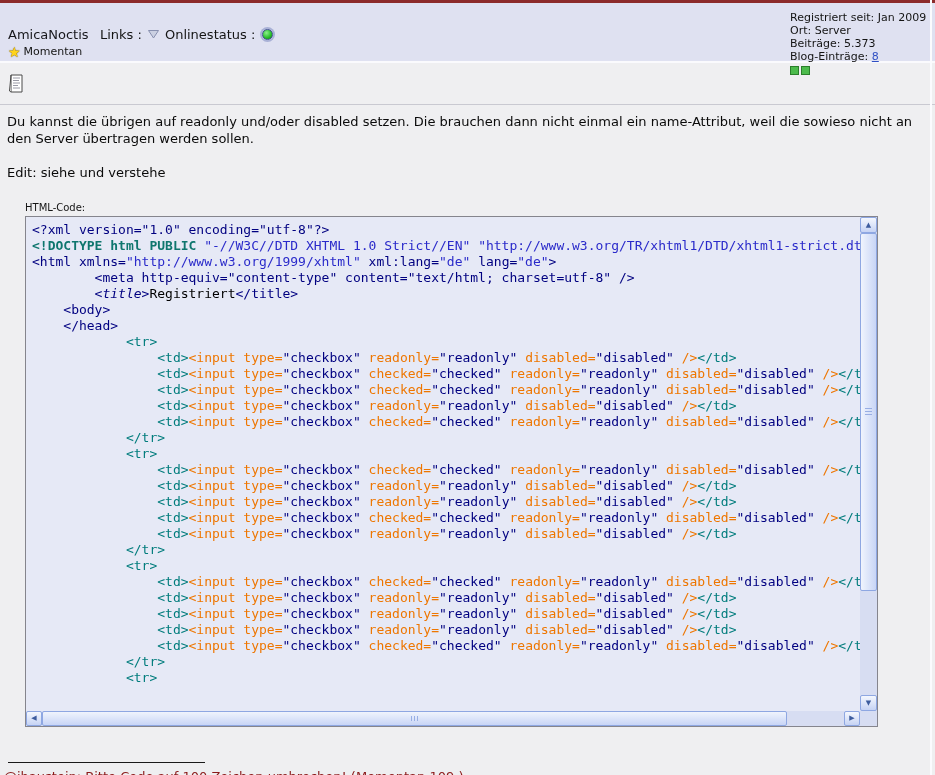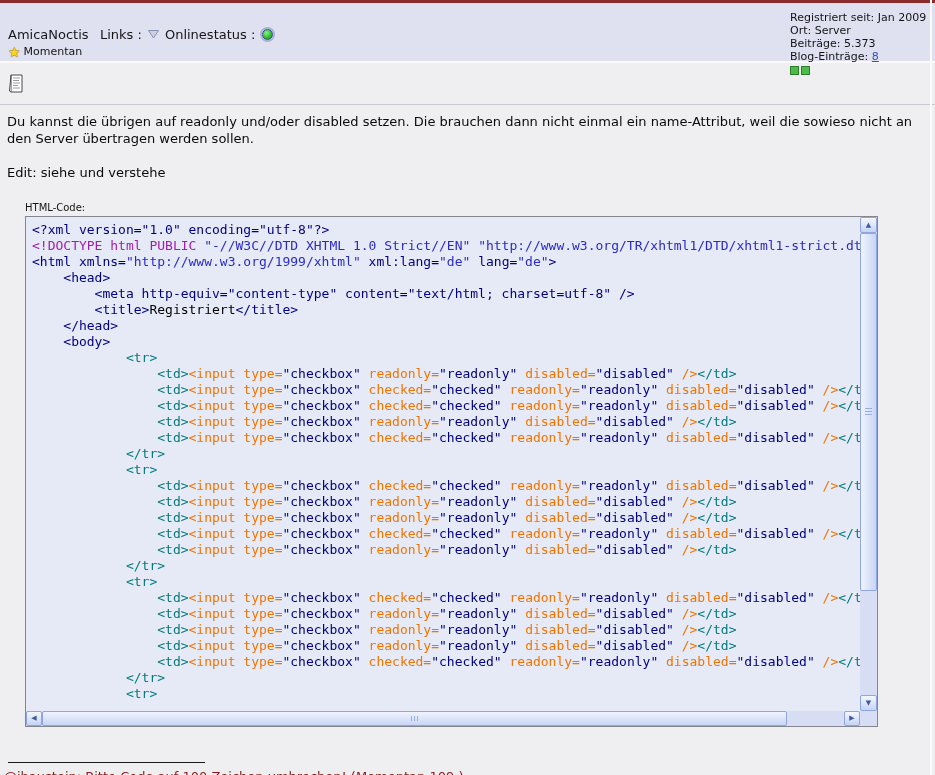--- a/index.html
+++ b/index.html
@@ -145,27 +145,26 @@
   <div class="post-divider"></div>
 
   <div class="post-text">Du kannst die übrigen auf readonly und/oder disabled setzen. Die brauchen dann nicht einmal ein name-Attribut, weil die sowieso nicht an den Server übertragen werden sollen.</div>
   <div class="edit-text">Edit: siehe und verstehe</div>
 
   <div class="code-label">HTML-Code:</div>
 
   <div class="code-box">
     <div class="code-content">
         <div class="code-line"><span style="color: rgb(0, 0, 128);">&lt;?xml version="1.0" encoding="utf-8"?&gt;</span></div>
-        <div class="code-line"><span style="color: #a21caf;">&lt;!DOCTYPE html PUBLIC </span><span style="color: rgb(42, 42, 202);">"-//W3C//DTD XHTML 1.0 Strict//EN"</span><span style="color: rgb(0, 0, 128);"> </span><span style="color: rgb(42, 42, 202);">"http://www.w3.org/TR/xhtml1/DTD/xhtml1-strict.dtd"</span></div>
+        <div class="code-line"><span style="color: #0f766e; font-weight: bold;">&lt;!DOCTYPE html PUBLIC </span><span style="color: rgb(42, 42, 202);">"-//W3C//DTD XHTML 1.0 Strict//EN"</span><span style="color: rgb(0, 0, 128);"> </span><span style="color: rgb(42, 42, 202);">"http://www.w3.org/TR/xhtml1/DTD/xhtml1-strict.dtd"</span></div>
         <div class="code-line"><span style="color: rgb(0, 0, 128);">&lt;html xmlns=</span><span style="color: rgb(42, 42, 202);">"http://www.w3.org/1999/xhtml"</span><span style="color: rgb(0, 0, 128);"> xml:lang=</span><span style="color: rgb(42, 42, 202);">"de"</span><span style="color: rgb(0, 0, 128);"> lang=</span><span style="color: rgb(42, 42, 202);">"de"</span><span style="color: rgb(0, 0, 128);">&gt;</span></div>
-        <div class="code-line"><span style="color: rgb(0, 0, 128);">    &lt;head&gt;</span></div>
         <div class="code-line"><span style="color: rgb(0, 0, 128);">        &lt;meta http-equiv="content-type" content="text/html; charset=utf-8" /&gt;</span></div>
-        <div class="code-line"><span style="color: rgb(0, 0, 128);">        &lt;title&gt;</span><span style="color: rgb(0, 0, 0);">Registriert</span><span style="color: rgb(0, 0, 128);">&lt;/title&gt;</span></div>
+        <div class="code-line"><span style="color: rgb(0, 0, 128); font-style: italic;">        &lt;title&gt;</span><span style="color: rgb(0, 0, 0);">Registriert</span><span style="color: rgb(0, 0, 128);">&lt;/title&gt;</span></div>
+        <div class="code-line"><span style="color: rgb(0, 0, 128);">    &lt;body&gt;</span></div>
         <div class="code-line"><span style="color: rgb(0, 0, 128);">    &lt;/head&gt;</span></div>
-        <div class="code-line"><span style="color: rgb(0, 0, 128);">    &lt;body&gt;</span></div>
         <div class="code-line"><span style="color: rgb(0, 124, 124);">            &lt;tr&gt;</span></div>
         <div class="code-line"><span style="color: rgb(0, 124, 124);">                &lt;td&gt;</span><span style="color: rgb(238, 118, 0);">&lt;input type=</span><span style="color: rgb(0, 0, 128);">"checkbox"</span><span style="color: rgb(238, 118, 0);"> readonly=</span><span style="color: rgb(0, 0, 128);">"readonly"</span><span style="color: rgb(238, 118, 0);"> disabled=</span><span style="color: rgb(0, 0, 128);">"disabled"</span><span style="color: rgb(238, 118, 0);"> /&gt;</span><span style="color: rgb(0, 124, 124);">&lt;/td&gt;</span></div>
         <div class="code-line"><span style="color: rgb(0, 124, 124);">                &lt;td&gt;</span><span style="color: rgb(238, 118, 0);">&lt;input type=</span><span style="color: rgb(0, 0, 128);">"checkbox"</span><span style="color: rgb(238, 118, 0);"> checked=</span><span style="color: rgb(0, 0, 128);">"checked"</span><span style="color: rgb(238, 118, 0);"> readonly=</span><span style="color: rgb(0, 0, 128);">"readonly"</span><span style="color: rgb(238, 118, 0);"> disabled=</span><span style="color: rgb(0, 0, 128);">"disabled"</span><span style="color: rgb(238, 118, 0);"> /&gt;</span><span style="color: rgb(0, 124, 124);">&lt;/td&gt;</span></div>
         <div class="code-line"><span style="color: rgb(0, 124, 124);">                &lt;td&gt;</span><span style="color: rgb(238, 118, 0);">&lt;input type=</span><span style="color: rgb(0, 0, 128);">"checkbox"</span><span style="color: rgb(238, 118, 0);"> checked=</span><span style="color: rgb(0, 0, 128);">"checked"</span><span style="color: rgb(238, 118, 0);"> readonly=</span><span style="color: rgb(0, 0, 128);">"readonly"</span><span style="color: rgb(238, 118, 0);"> disabled=</span><span style="color: rgb(0, 0, 128);">"disabled"</span><span style="color: rgb(238, 118, 0);"> /&gt;</span><span style="color: rgb(0, 124, 124);">&lt;/td&gt;</span></div>
         <div class="code-line"><span style="color: rgb(0, 124, 124);">                &lt;td&gt;</span><span style="color: rgb(238, 118, 0);">&lt;input type=</span><span style="color: rgb(0, 0, 128);">"checkbox"</span><span style="color: rgb(238, 118, 0);"> readonly=</span><span style="color: rgb(0, 0, 128);">"readonly"</span><span style="color: rgb(238, 118, 0);"> disabled=</span><span style="color: rgb(0, 0, 128);">"disabled"</span><span style="color: rgb(238, 118, 0);"> /&gt;</span><span style="color: rgb(0, 124, 124);">&lt;/td&gt;</span></div>
         <div class="code-line"><span style="color: rgb(0, 124, 124);">                &lt;td&gt;</span><span style="color: rgb(238, 118, 0);">&lt;input type=</span><span style="color: rgb(0, 0, 128);">"checkbox"</span><span style="color: rgb(238, 118, 0);"> checked=</span><span style="color: rgb(0, 0, 128);">"checked"</span><span style="color: rgb(238, 118, 0);"> readonly=</span><span style="color: rgb(0, 0, 128);">"readonly"</span><span style="color: rgb(238, 118, 0);"> disabled=</span><span style="color: rgb(0, 0, 128);">"disabled"</span><span style="color: rgb(238, 118, 0);"> /&gt;</span><span style="color: rgb(0, 124, 124);">&lt;/td&gt;</span></div>
         <div class="code-line"><span style="color: rgb(0, 124, 124);">            &lt;/tr&gt;</span></div>
         <div class="code-line"><span style="color: rgb(0, 124, 124);">            &lt;tr&gt;</span></div>
         <div class="code-line"><span style="color: rgb(0, 124, 124);">                &lt;td&gt;</span><span style="color: rgb(238, 118, 0);">&lt;input type=</span><span style="color: rgb(0, 0, 128);">"checkbox"</span><span style="color: rgb(238, 118, 0);"> checked=</span><span style="color: rgb(0, 0, 128);">"checked"</span><span style="color: rgb(238, 118, 0);"> readonly=</span><span style="color: rgb(0, 0, 128);">"readonly"</span><span style="color: rgb(238, 118, 0);"> disabled=</span><span style="color: rgb(0, 0, 128);">"disabled"</span><span style="color: rgb(238, 118, 0);"> /&gt;</span><span style="color: rgb(0, 124, 124);">&lt;/td&gt;</span></div>
         <div class="code-line"><span style="color: rgb(0, 124, 124);">                &lt;td&gt;</span><span style="color: rgb(238, 118, 0);">&lt;input type=</span><span style="color: rgb(0, 0, 128);">"checkbox"</span><span style="color: rgb(238, 118, 0);"> readonly=</span><span style="color: rgb(0, 0, 128);">"readonly"</span><span style="color: rgb(238, 118, 0);"> disabled=</span><span style="color: rgb(0, 0, 128);">"disabled"</span><span style="color: rgb(238, 118, 0);"> /&gt;</span><span style="color: rgb(0, 124, 124);">&lt;/td&gt;</span></div>

